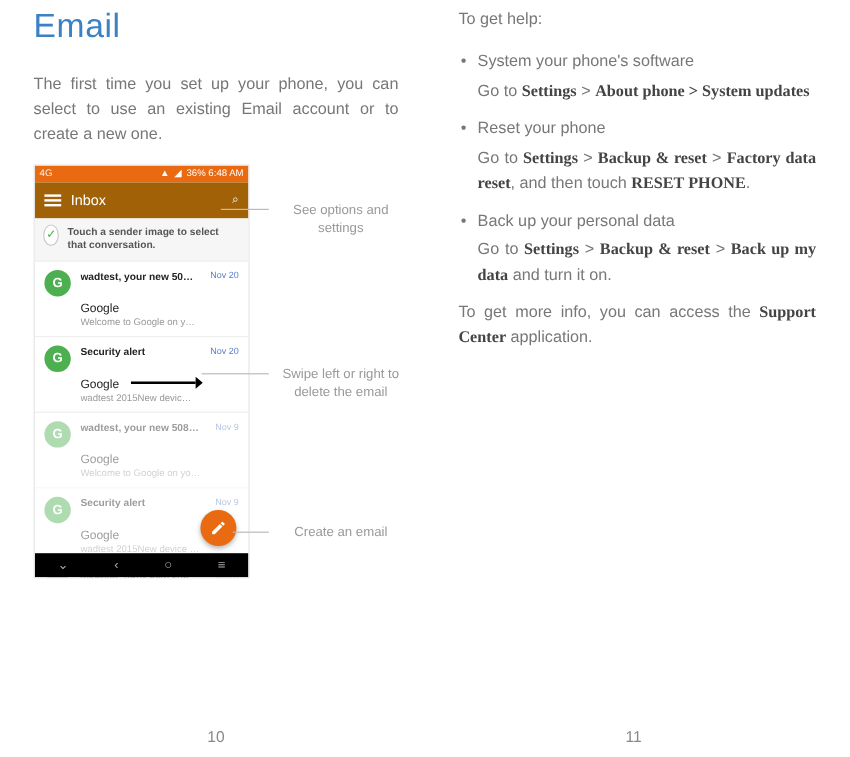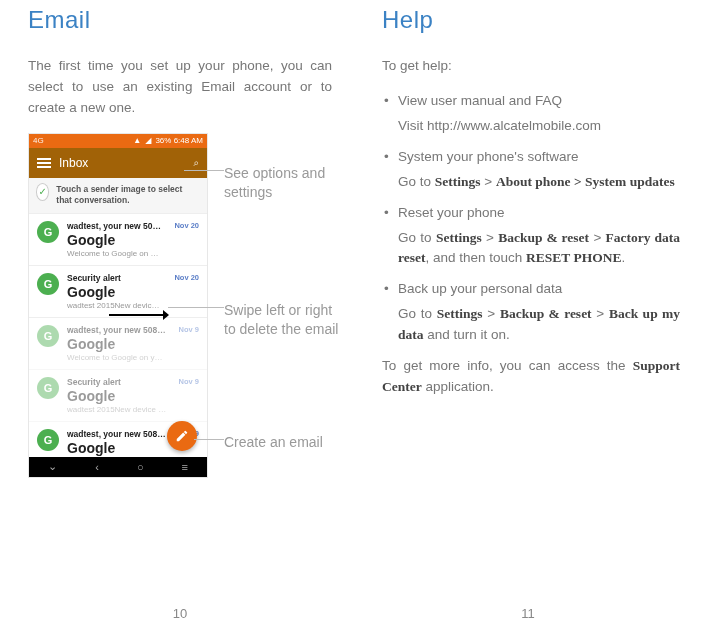--- a/index.html
+++ b/index.html
@@ -13,21 +13,21 @@
     padding: 0 6px;
     position: relative;
   }
   .col {
     width: 50%;
     padding: 6px 22px 40px 22px;
     position: relative;
   }
   .col.right { padding-left: 28px; padding-right: 22px; }
   h1 {
-    font-size: 24px;
+    font-size: 28px;
     font-weight: 300;
     color: #3b82c4;
     margin: 0 0 22px 0;
     letter-spacing: .5px;
   }
   p { font-size: 13.5px; line-height: 1.55; color: #777; margin: 0 0 14px 0; text-align: justify; }
   ul { list-style: none; margin: 0 0 8px 0; }
   li { position: relative; padding-left: 16px; margin-bottom: 10px; font-size: 13.5px; line-height: 1.55; color: #777; text-align: justify; }
   li::before { content: "•"; position: absolute; left: 2px; top: 0; color: #777; }
   .sub { margin: 4px 0 0 0; }
@@ -53,30 +53,30 @@
   .inbox-title { font-size:12px; font-weight:500; flex:1; }
   .appbar .ic { font-size:10px; opacity:.9; }
   .tip { background:#f6f6f6; padding:6px 8px; display:flex; gap:8px; align-items:flex-start; border-bottom:1px solid #eee; }
   .tip .chk { width:16px; height:16px; border-radius:50%; background:#fff; box-shadow:0 0 0 1px #ccc; display:flex; align-items:center; justify-content:center; color:#4CAF50; font-size:10px; line-height:1; }
   .tip .txt { font-size:8.5px; color:#555; font-weight:700; line-height:1.35; }
   .row { display:flex; gap:8px; padding:7px 8px; border-bottom:1px solid #eee; align-items:flex-start; position:relative; min-height:36px; }
   .row.dim { opacity:.45; }
   .avatar { width:22px; height:22px; border-radius:50%; background:#4CAF50; color:#fff; display:flex; align-items:center; justify-content:center; font-size:11px; font-weight:700; flex:0 0 22px; }
   .rbody { flex:1; min-width:0; }
   .l1 { font-size:8.5px; color:#222; font-weight:700; white-space:nowrap; overflow:hidden; text-overflow:ellipsis; }
-  .l2 { font-size:14px; color:#222; font-weight:700; margin-top:1px; }
+  .l2 { font-size:10px; color:#222; font-weight:400; margin-top:17px; }
   .l3 { font-size:8px; color:#999; white-space:nowrap; overflow:hidden; text-overflow:ellipsis; margin-top:1px; }
-  .date { font-size:7.5px; color:#5b7ec7; font-weight:700; white-space:nowrap; margin-left:4px; }
+  .date { font-size:7.5px; color:#5b7ec7; font-weight:400; white-space:nowrap; margin-left:4px; }
   .fab { position:absolute; right:10px; bottom:26px; width:30px; height:30px; border-radius:50%; background:#ea6a12; box-shadow:0 2px 4px rgba(0,0,0,.3); display:flex; align-items:center; justify-content:center; }
   .fab svg { width:14px; height:14px; fill:#fff; }
   .navbar { position:absolute; bottom:0; left:0; right:0; height:20px; background:#000; display:flex; justify-content:space-around; align-items:center; color:#aaa; font-size:11px; }
   .swipe-arrow { position:absolute; left:80px; top:175px; pointer-events:none; }
 
   
-  .callout { position:absolute; font-size:14px; color:#999; line-height:1.35; text-align:left; }
+  .callout { position:absolute; font-size:11px; color:#999; line-height:1.35; text-align:center; }
   .callout .lead { position:absolute; top:6px; right:100%; border-top:1px solid #bbb; }
   .c1 { left:196px; top:31px; width:120px; }
   .c1 .lead { width:40px; }
   .c2 { left:196px; top:168px; width:120px; }
   .c2 .lead { width:56px; }
   .c3 { left:196px; top:300px; width:120px; }
   .c3 .lead { width:30px; }
 </style>
 </head>
 <body>
@@ -189,27 +189,22 @@
     <div class="callout c3">
       <span class="lead"></span>
       <span>Create an email</span>
     </div>
   </div>
 
   <div class="pagenum">10</div>
 </div>
 
 <div class="col right">
-  <h1>Help</h1>
   <p>To get help:</p>
   <ul>
-    <li>
-      <span>View user manual and FAQ</span>
-      <div class="sub">Visit http://www.alcatelmobile.com</div>
-    </li>
     <li>
       <span>System your phone's software</span>
       <div class="sub">
         <span>Go to </span><b>Settings</b><span> &gt; </span><b>About phone &gt; System updates</b>
       </div>
     </li>
     <li>
       <span>Reset your phone</span>
       <div class="sub">
         <span>Go to </span><b>Settings</b><span> &gt; </span><b>Backup &amp; reset</b><span> &gt; </span><b>Factory data reset</b><span>, and then touch </span><b>RESET PHONE</b><span>.</span>

